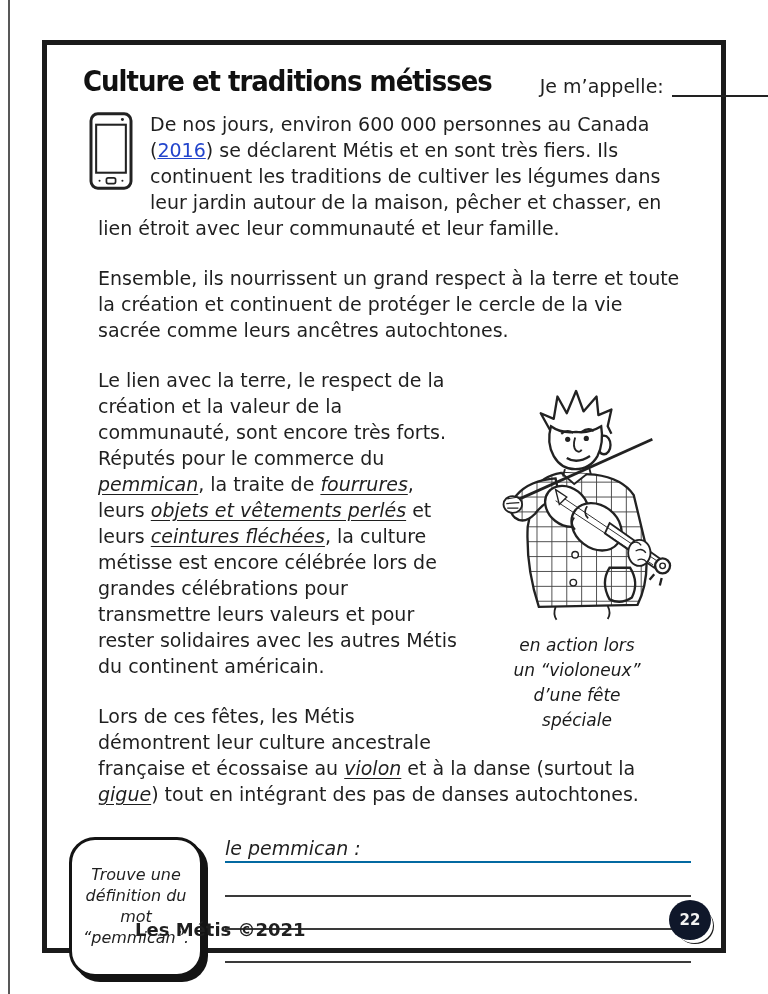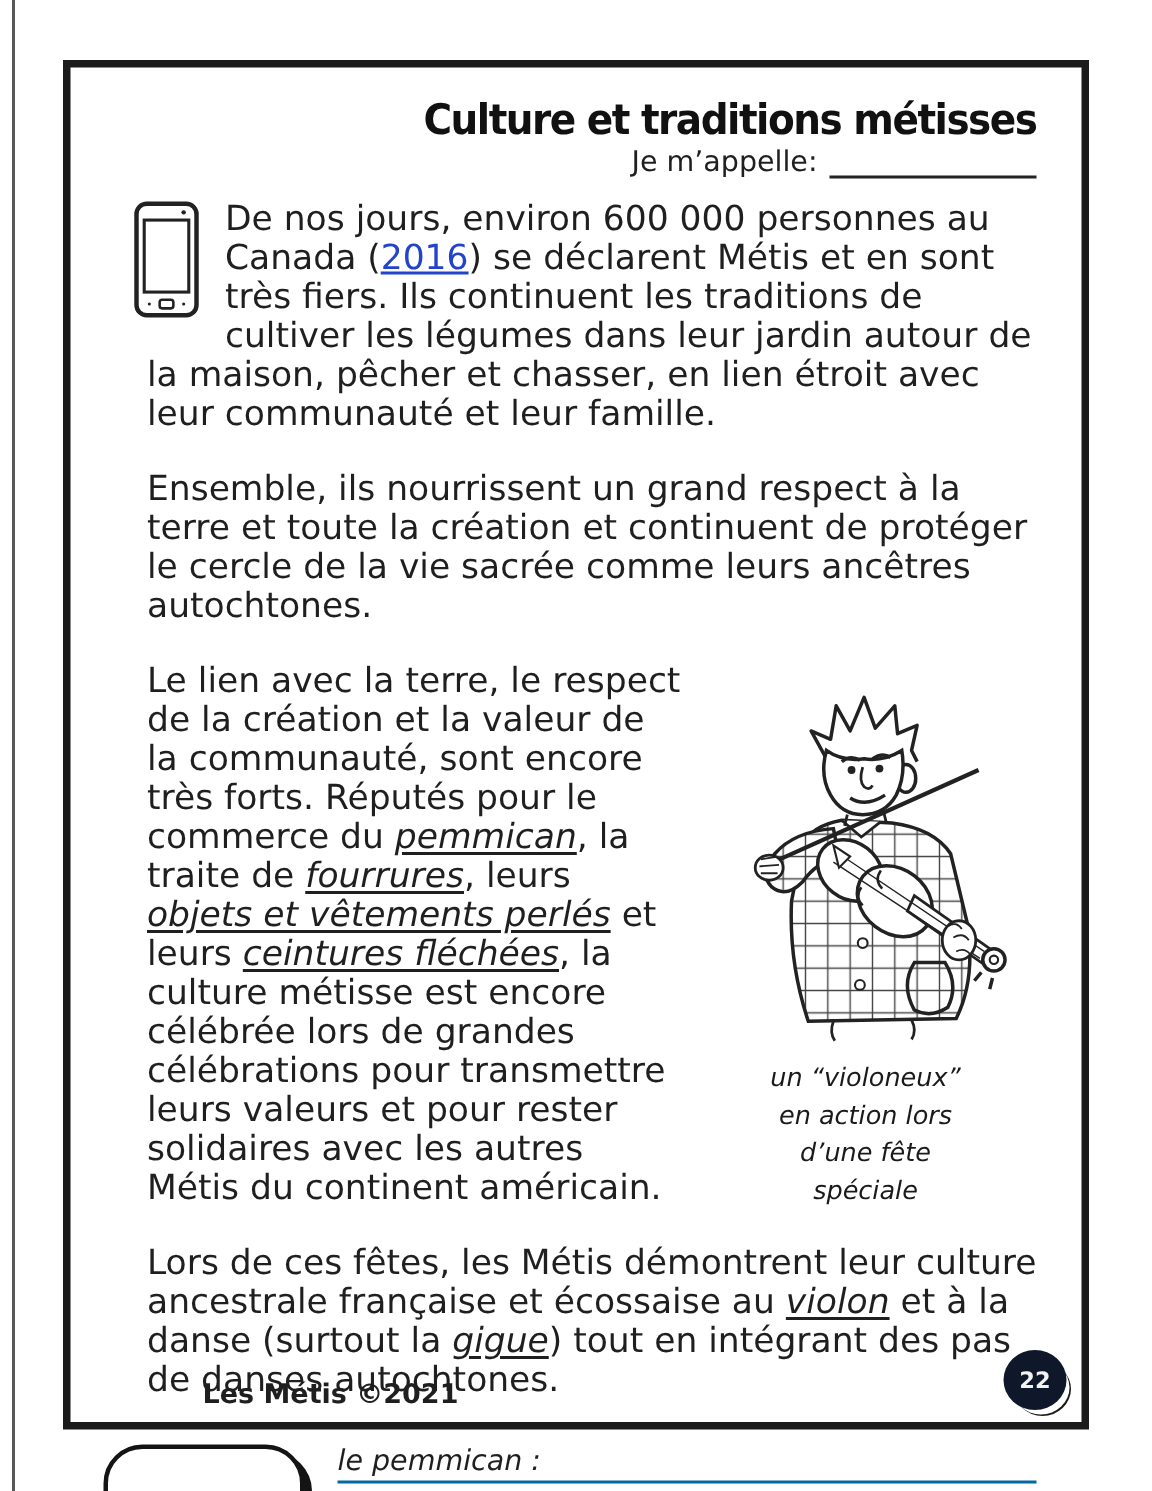--- a/index.html
+++ b/index.html
@@ -8,29 +8,29 @@
     font-family:"DejaVu Sans","Liberation Sans",sans-serif;color:#1f1f1f;
     overflow:hidden;
   }
   .scan-edge{position:absolute;left:8px;top:0;width:2px;height:994px;background:#2e2e2e;opacity:.8;}
   .frame{
     position:absolute;left:42px;top:40px;width:684px;height:913px;
     border:5px solid #1b1b1b;box-sizing:border-box;background:#fff;
   }
   .inner{padding:22px 30px 0 36px;position:relative;}
   
-  .hdr{display:flex;align-items:flex-end;flex-direction:column;}
+  .hdr{display:flex;align-items:flex-end;}
   .title{
     font-size:26px;font-weight:bold;letter-spacing:-1px;color:#111;
     transform:scaleY(1.08);transform-origin:left bottom;white-space:nowrap;
   }
   .name-wrap{margin-left:48px;font-size:19px;white-space:nowrap;display:flex;align-items:flex-end;}
   .name-blank{display:inline-block;width:138px;border-bottom:2px solid #222;height:20px;margin-left:8px;}
   
-  .para{font-size:23px;line-height:26px;margin:0 0 0 15px;}
+  .para{font-size:19px;line-height:26px;margin:0 0 0 15px;}
   .p1{margin-top:14px;}
   .p2{margin-top:24px;}
   .phone{float:left;width:50px;height:80px;margin:0 14px 2px -12px;}
   .term{font-style:italic;text-decoration:underline;text-underline-offset:3px;}
   .inline-link{text-decoration:underline;cursor:pointer;}
   
   .wrapsec{margin-top:24px;overflow:hidden;}
   .figure{float:right;width:228px;text-align:center;margin:18px 0 0 6px;}
   .figure svg{width:214px;height:238px;}
   .caption{font-style:italic;font-size:17px;line-height:25px;margin-top:6px;color:#1a1a1a;}
@@ -136,22 +136,22 @@
             <path d="M40 122 L52 120 M39 127 L53 126 M40 132 L52 132" stroke="#222" stroke-width="1.3" fill="none"></path>
 
             <path d="M150 196 Q140 212 150 230 Q162 236 174 228 Q182 212 172 196 Z" fill="url(#plaid)" stroke="#222" stroke-width="2.5"></path>
             <ellipse cx="182" cy="180" rx="12" ry="14" fill="#fff" stroke="#222" stroke-width="2"></ellipse>
             <path d="M174 170 q6 -4 10 2 M178 178 q7 -4 11 2 M180 188 q6 -3 10 2" stroke="#222" stroke-width="1.3" fill="none"></path>
 
             <path d="M92 238 q-3 8 1 14 M148 237 q4 8 0 14" stroke="#222" stroke-width="2" fill="none"></path>
           </svg>
         </span>
         <div class="caption">
+          <div>en action lors</div>
           <div>un “violoneux”</div>
-          <div>en action lors</div>
           <div>d’une fête</div>
           <div>spéciale</div>
         </div>
       </div>
 
       <p class="para">
         <span>Le lien avec la terre, le respect de la création et la valeur de la communauté, sont encore très forts. Réputés pour le commerce du </span><span class="term">pemmican</span><span>, la traite de </span><span class="term">fourrures</span><span>, leurs </span><span class="term">objets et vêtements perlés</span><span> et leurs </span><span class="term">ceintures fléchées</span><span>, la culture métisse est encore célébrée lors de grandes célébrations pour transmettre leurs valeurs et pour rester solidaires avec les autres Métis du continent américain.</span>
       </p>
 
       <p class="para p4">

